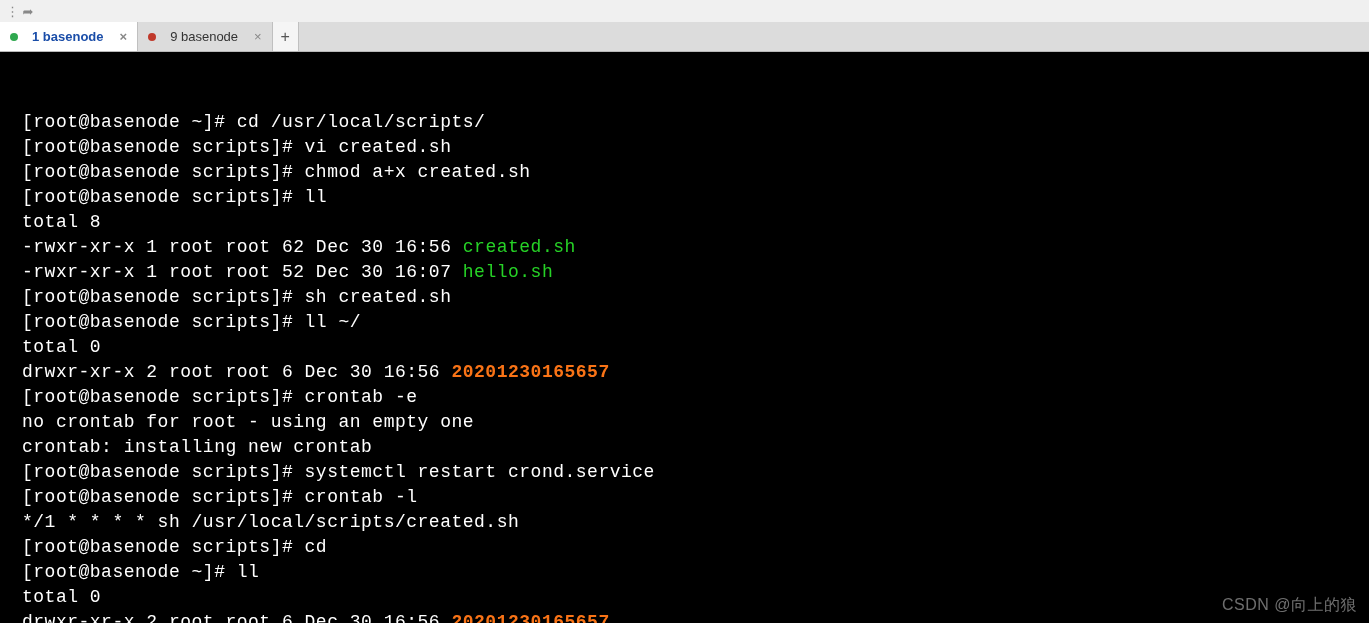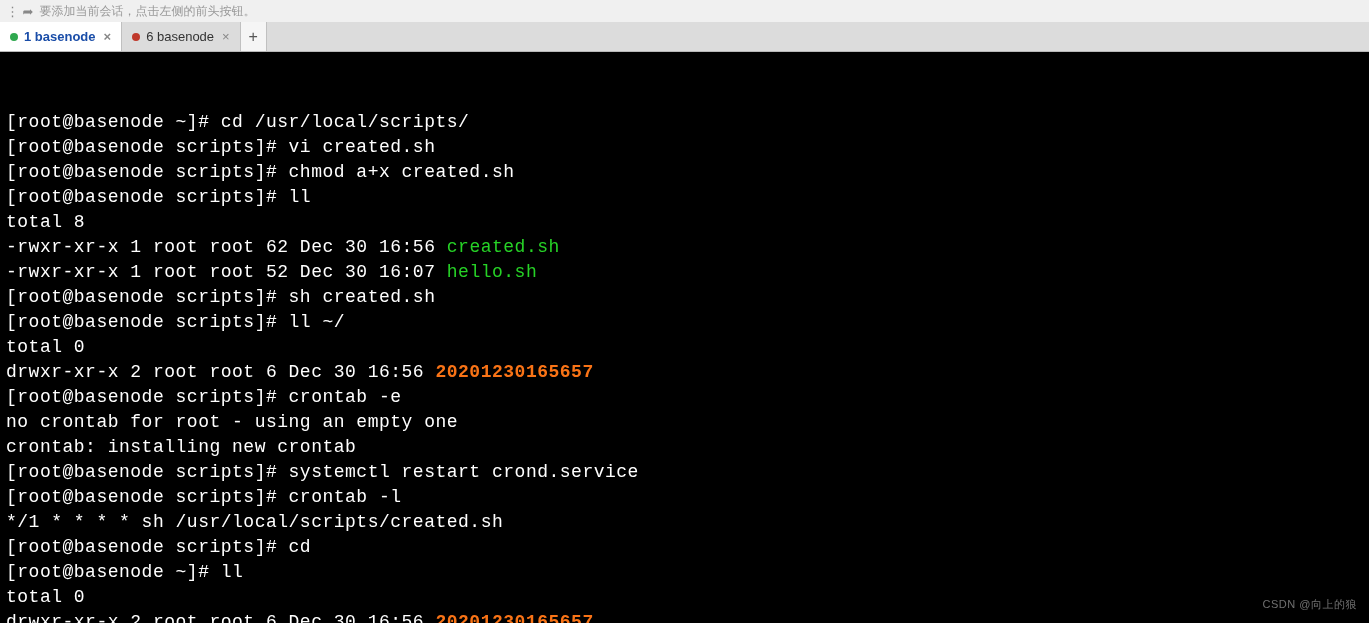--- a/index.html
+++ b/index.html
@@ -29,21 +29,21 @@
     align-items: stretch;
     border-bottom: 1px solid #b8b8b8;
   }
   .tab {
     display: flex;
     align-items: center;
     padding: 0 8px 0 10px;
     font-size: 13px;
     color: #333;
     border-right: 1px solid #c0c0c0;
-    gap: 6px;
+    gap: 14px;
     cursor: pointer;
     min-width: 110px;
     position: relative;
   }
   .tab.active {
     background: #ffffff;
     color: #1a4da8;
     font-weight: bold;
   }
   .tab .dot {
@@ -67,55 +67,54 @@
     background: #f5f5f5;
     border-right: 1px solid #c0c0c0;
     cursor: pointer;
   }
   .terminal {
     background: #000;
     color: #fff;
     font-family: "Consolas", "Courier New", monospace;
     font-size: 18px;
     line-height: 25px;
-    padding: 8px 6px;
+    padding: 8px 22px;
     height: calc(100% - 52px);
     white-space: pre;
     letter-spacing: 0.5px;
     position: relative;
   }
   .term-line { white-space: pre; }
   .green { color: #26d226; font-weight: normal; }
   .cyan { color: #f97316; font-weight: bold; }
   .watermark {
     position: absolute;
     right: 12px;
     bottom: 6px;
     color: rgba(200,200,200,0.55);
-    font-size: 11px;
+    font-size: 16px;
     font-family: "Microsoft YaHei", sans-serif;
   }
 </style>
 </head>
 <body>
 
 <div class="hint-bar">
   <span class="arrow">⋮ ➦</span>
-  <span>要添加当前会话，点击左侧的前头按钮。</span>
 </div>
 
 <div class="tabbar">
   <div class="tab active">
     <span class="dot green"></span>
     <span>1 basenode</span>
     <span class="close">×</span>
   </div>
   <div class="tab">
     <span class="dot red"></span>
-    <span>6 basenode</span>
+    <span>9 basenode</span>
     <span class="close">×</span>
   </div>
   <div class="tab-add">+</div>
 </div>
 
 <div class="terminal" id="terminal">
   <div class="term-line"><span>[root@basenode ~]# cd /usr/local/scripts/</span></div><div class="term-line"><span>[root@basenode scripts]# vi created.sh</span></div><div class="term-line"><span>[root@basenode scripts]# chmod a+x created.sh</span></div><div class="term-line"><span>[root@basenode scripts]# ll</span></div><div class="term-line"><span>total 8</span></div><div class="term-line"><span>-rwxr-xr-x 1 root root 62 Dec 30 16:56 </span><span class="green">created.sh</span></div><div class="term-line"><span>-rwxr-xr-x 1 root root 52 Dec 30 16:07 </span><span class="green">hello.sh</span></div><div class="term-line"><span>[root@basenode scripts]# sh created.sh</span></div><div class="term-line"><span>[root@basenode scripts]# ll ~/</span></div><div class="term-line"><span>total 0</span></div><div class="term-line"><span>drwxr-xr-x 2 root root 6 Dec 30 16:56 </span><span class="cyan">20201230165657</span></div><div class="term-line"><span>[root@basenode scripts]# crontab -e</span></div><div class="term-line"><span>no crontab for root - using an empty one</span></div><div class="term-line"><span>crontab: installing new crontab</span></div><div class="term-line"><span>[root@basenode scripts]# systemctl restart crond.service</span></div><div class="term-line"><span>[root@basenode scripts]# crontab -l</span></div><div class="term-line"><span>*/1 * * * * sh /usr/local/scripts/created.sh</span></div><div class="term-line"><span>[root@basenode scripts]# cd</span></div><div class="term-line"><span>[root@basenode ~]# ll</span></div><div class="term-line"><span>total 0</span></div><div class="term-line"><span>drwxr-xr-x 2 root root 6 Dec 30 16:56 </span><span class="cyan">20201230165657</span></div><div class="watermark">CSDN @向上的狼</div>
 </div>
 
 </body></html>

